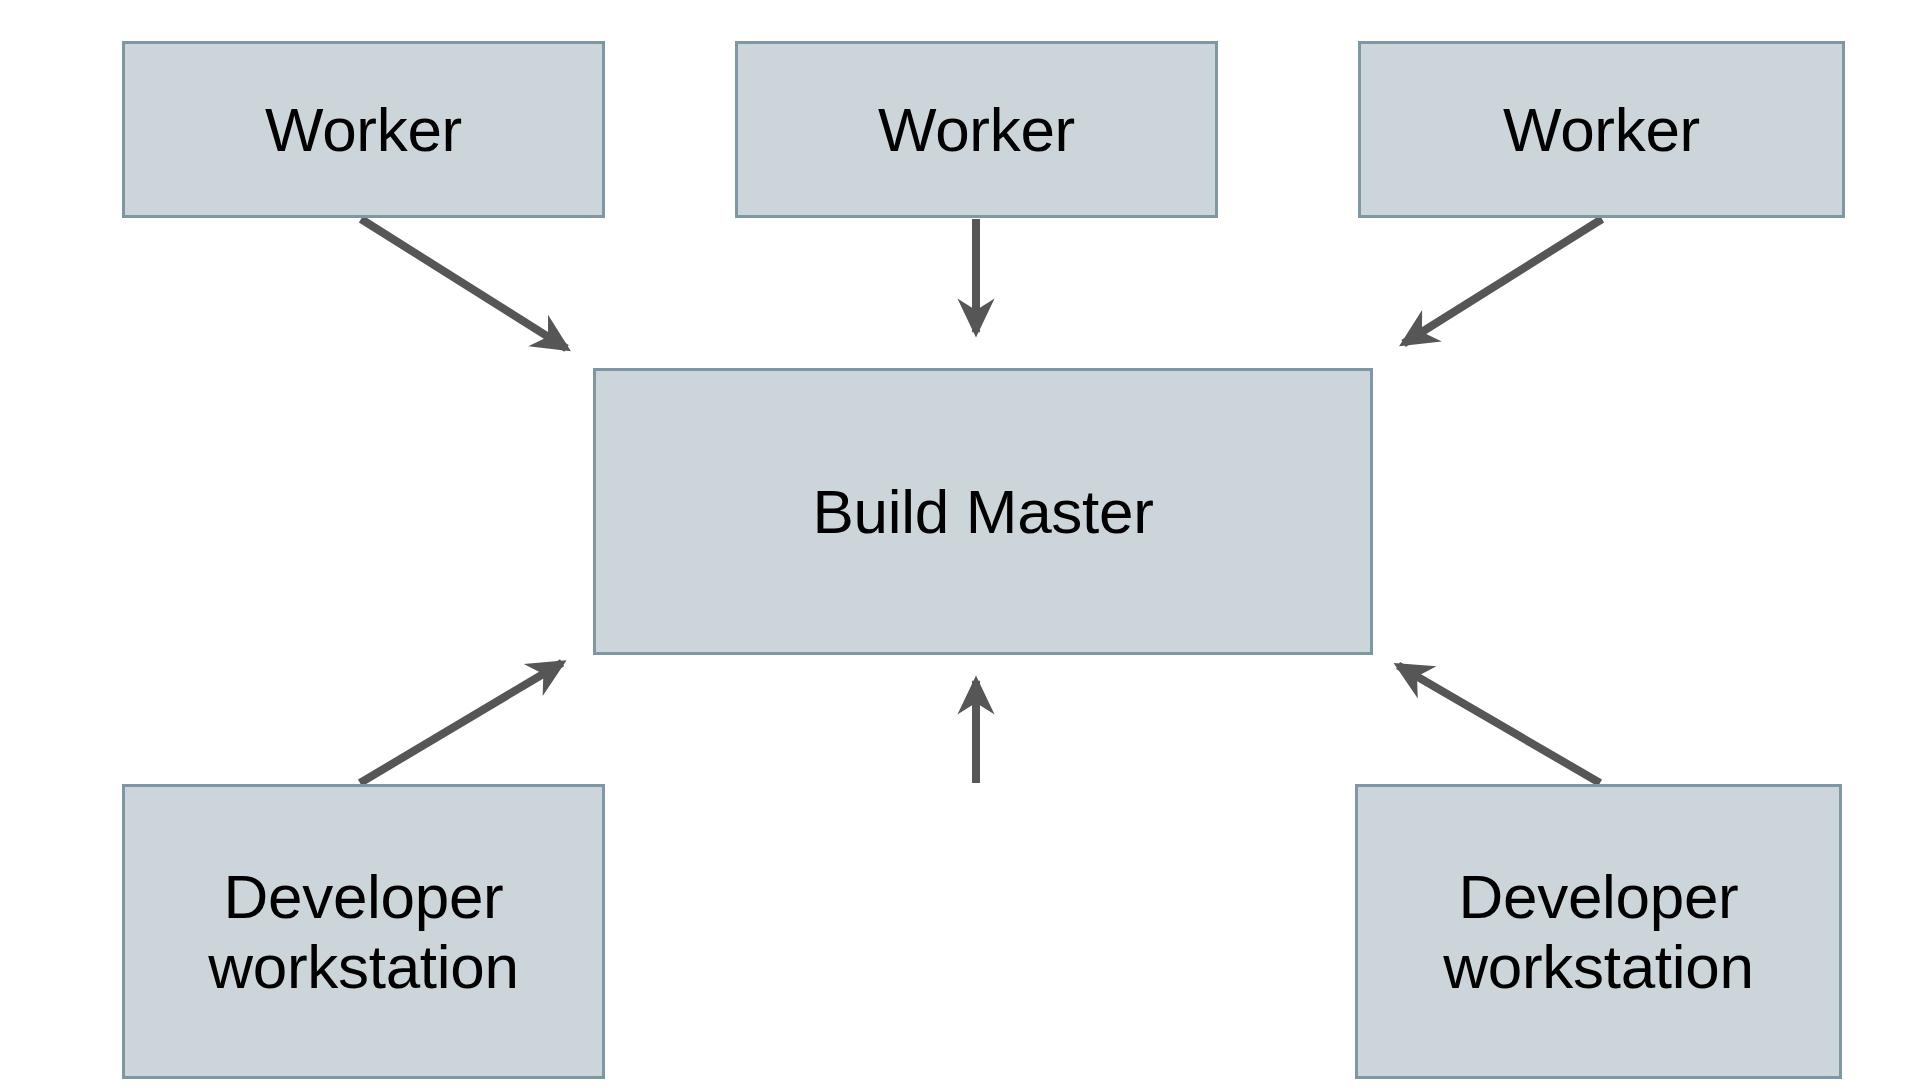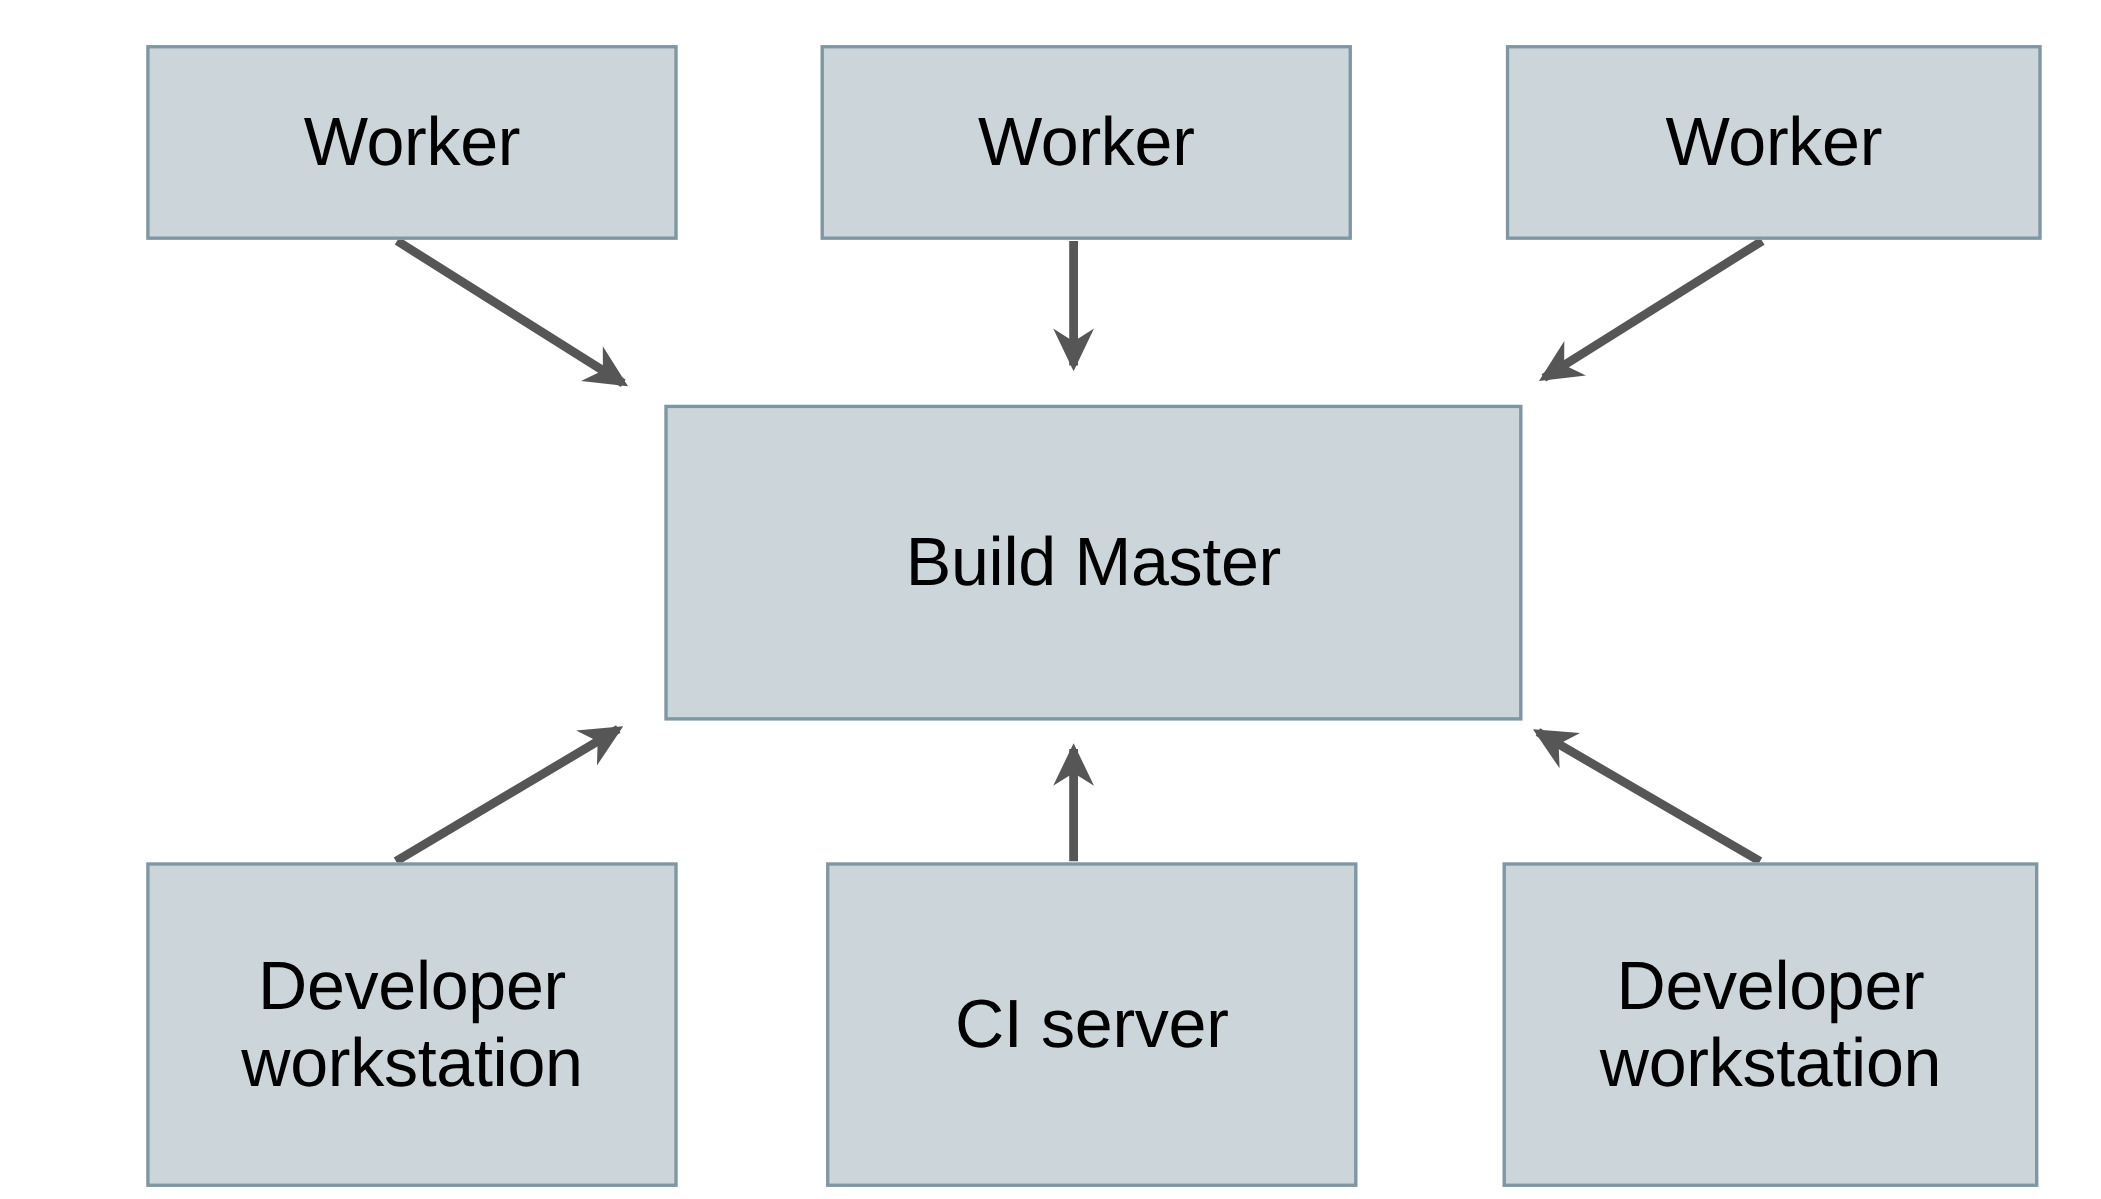--- a/index.html
+++ b/index.html
@@ -28,21 +28,20 @@
   .node {
     position: absolute;
     box-sizing: border-box;
     background: #ccd6da;
     border: 3px solid #7e97a3;
     display: flex;
     align-items: center;
     justify-content: center;
     text-align: center;
     z-index: 2;
-    margin-left: 11px;
   }
   .node-label {
     color: #000000;
     font-family: "Liberation Sans", sans-serif;
     font-weight: 400;
     font-size: 62px;
     line-height: 1.12;
     letter-spacing: -0.3px;
     white-space: pre-line;
     padding: 0 8px;
@@ -90,22 +89,19 @@
 
   <div class="node node-build-master">
     <span class="node-label">Build Master</span>
   </div>
 
   <div class="node node-dev-left">
     <span class="node-label">Developer
 workstation</span>
   </div>
 
-  <div class="node node-ci-server">
-    <span class="node-label">CI server</span>
-  </div>
 
   <div class="node node-dev-right">
     <span class="node-label">Developer
 workstation</span>
   </div>
 
 </div>
 
 </body></html>

